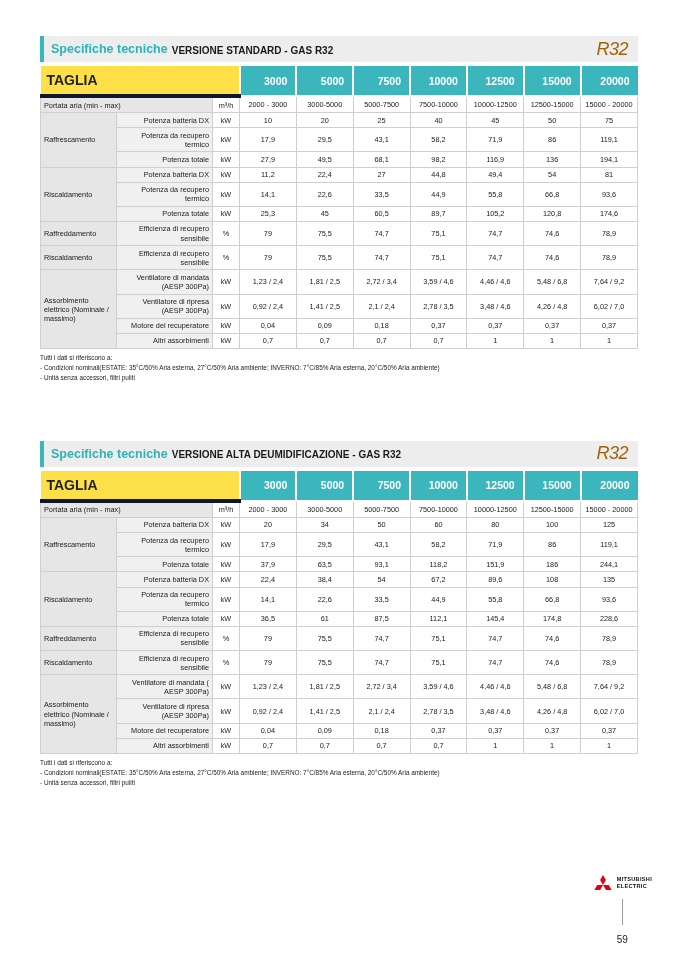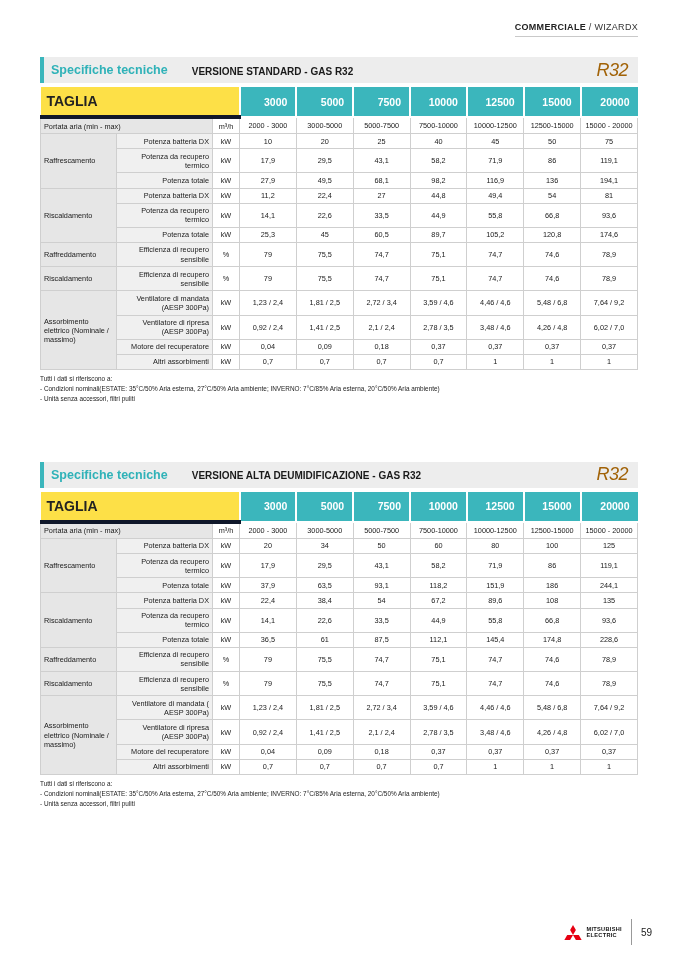--- a/index.html
+++ b/index.html
@@ -17,21 +17,21 @@
   .doc-header .brand { font-weight:bold; }
   .doc-header .product { font-weight:normal; color:#333; }
 
   
   .spec-section { margin-top:20px; }
   .spec-section.second { margin-top:58px; }
   .title-bar {
     background:#ededed; border-left:4px solid #3bb6bc;
     display:flex; align-items:center; padding:4px 8px 4px 7px; height:18px;
   }
-  .title-main { color:#2fb2b8; font-weight:bold; font-size:12.5px; margin-right:24px; white-space:nowrap; }
+  .title-main { color:#2fb2b8; font-weight:bold; font-size:12.5px; margin-right:4px; white-space:nowrap; }
   .title-sub { font-size:10px; font-weight:bold; color:#1a1a1a; white-space:nowrap; padding-top:2px; }
   .r32-logo {
     margin-left:auto; color:#a16207; font-weight:normal; font-style:italic;
     font-size:18px; letter-spacing:-0.5px; padding-right:2px;
   }
 
   
   table.spec { border-collapse:collapse; width:100%; margin-top:4px; table-layout:fixed; }
   table.spec col.c-group { width:76px; }
   table.spec col.c-param { width:96px; }
@@ -54,35 +54,32 @@
   td.label-merged { background:#e6e6e6; text-align:left; }
   td.unit { text-align:center; background:#fff; }
   td.val { text-align:center; background:#fff; }
 
   
   .footnotes { font-size:6.4px; color:#222; margin-top:4px; line-height:1.55; }
 
   
   .page-footer {
     position:absolute; right:26px; bottom:14px;
-    display:flex; align-items:center; gap:9px;
+    display:flex; align-items:center; gap:9px;flex-direction:column;
   }
   .me-logo { display:flex; align-items:center; gap:4px; }
   .me-logo-text { font-size:5.6px; font-weight:bold; color:#111; line-height:1.15; letter-spacing:.3px; }
   .footer-divider { width:1px; height:26px; background:#999; }
   .page-number { font-size:10px; color:#222; }
 </style>
 </head>
 <body>
 
 <div class="page">
 
-  <div class="doc-header">
-    <span class="inner"><span class="brand">COMMERCIALE</span><span class="product"> / WIZARDX</span></span>
-  </div>
 
   <section class="spec-section">
     <div class="title-bar">
       <span class="title-main">Specifiche tecniche</span>
       <span class="title-sub">VERSIONE STANDARD - GAS R32</span>
       <span class="r32-logo">R32</span>
     </div>
     <table class="spec" id="spec-table-0">
       <colgroup>
         <col class="c-group">

